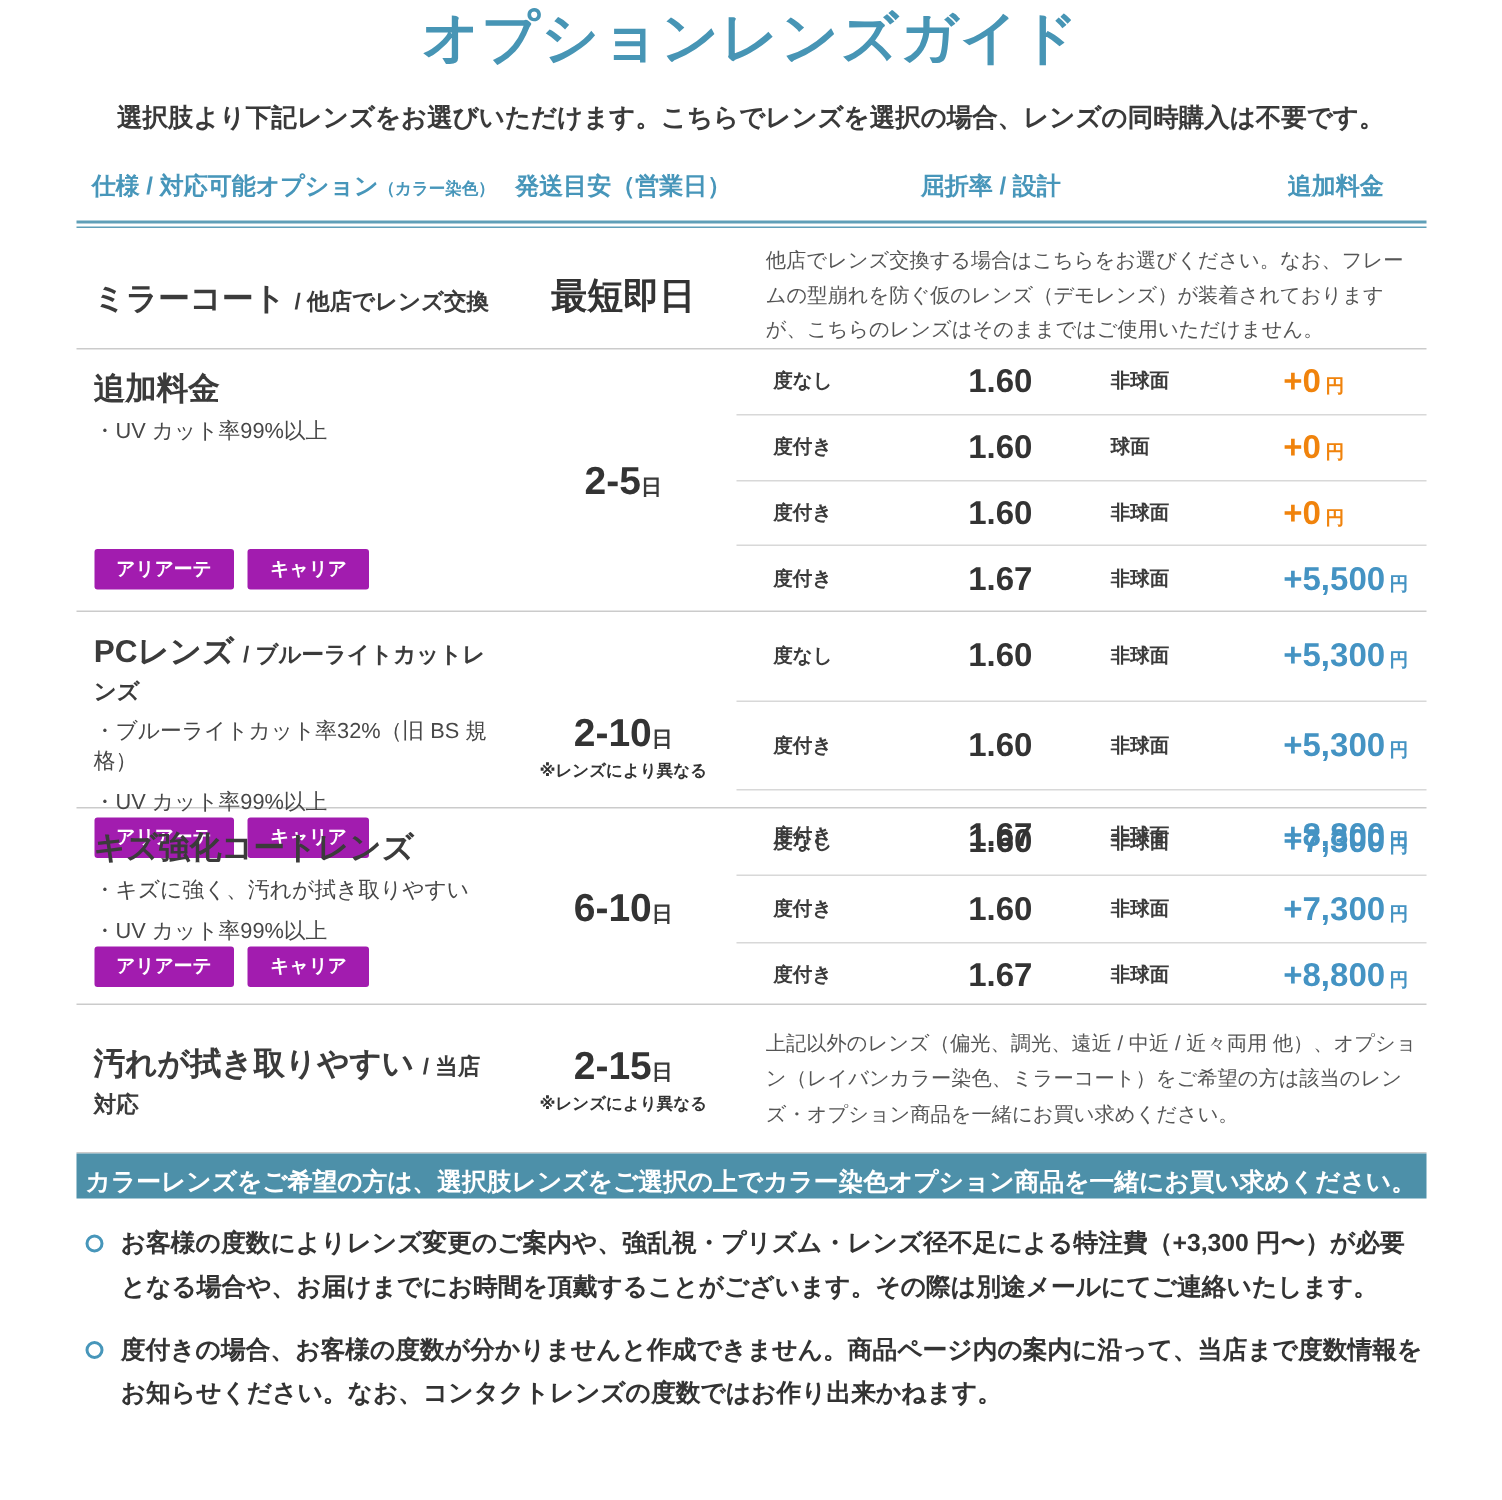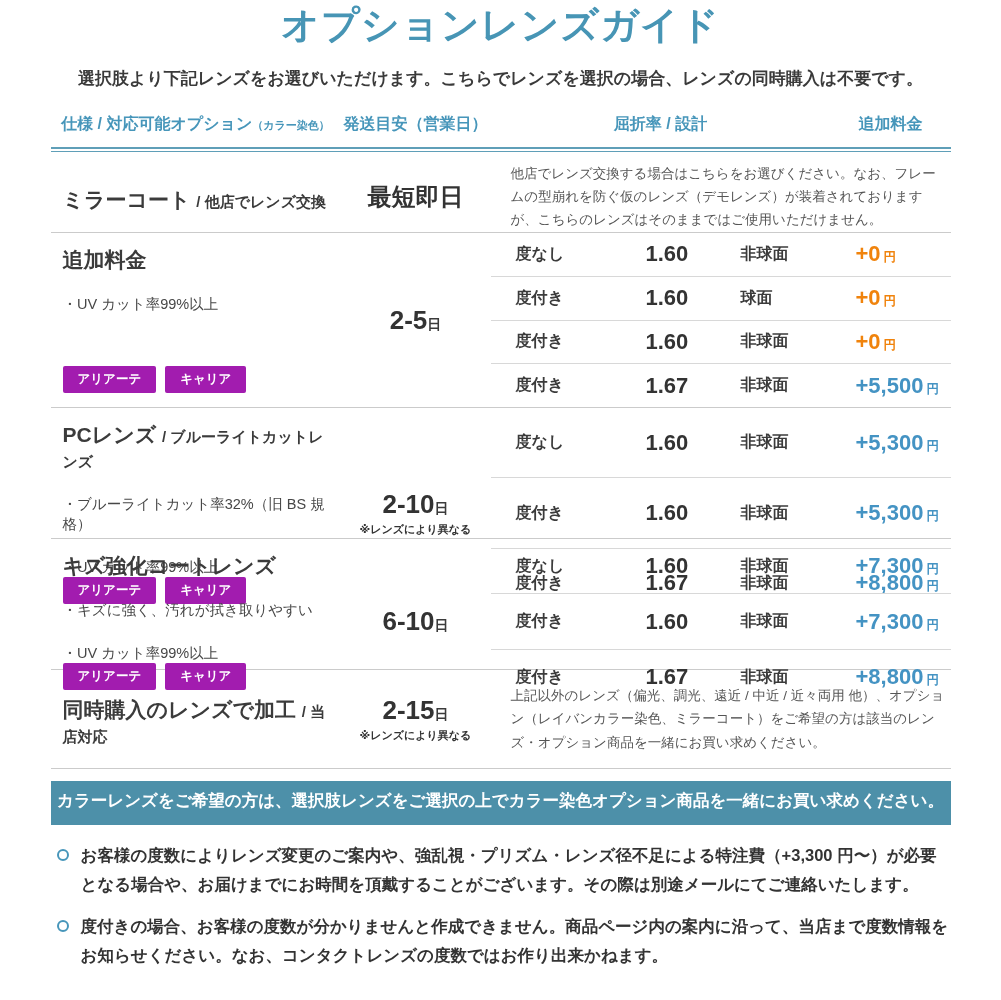--- a/index.html
+++ b/index.html
@@ -21,43 +21,43 @@
   .row.first{border-top:none;}
   .row-h80{height:80px;}
   .row-h174{height:174px;}
   .row-h130{height:130px;}
   .row-h98{height:98px;}
   .table{border-bottom:1px solid #cbcbcb;}
 
   .cell-spec{padding:14px 6px 8px 12px;display:flex;flex-direction:column;}
   .lens-name{font-size:21px;font-weight:bold;color:#3b3b3b;line-height:1.2;}
   .lens-suffix{font-size:15px;font-weight:bold;}
-  .feature{font-size:14.5px;color:#474747;margin-top:23px;line-height:1.35;}
+  .feature{font-size:14.5px;color:#474747;margin-top:7px;line-height:1.35;}
   .badges{margin-top:auto;margin-bottom:6px;}
   .badge{display:inline-block;background:#a21caf;color:#fff;font-size:12.5px;font-weight:bold;padding:5px 15px;margin-right:9px;border-radius:2px;}
 
   .cell-ship{display:flex;flex-direction:column;align-items:center;justify-content:center;text-align:center;}
   .ship-main{font-size:24px;font-weight:bold;color:#333;}
   .ship-num{font-size:26px;font-weight:bold;color:#333;}
   .ship-unit{font-size:14px;font-weight:bold;}
   .ship-note{font-size:11px;font-weight:bold;color:#333;margin-top:2px;}
 
   .cell-note{align-self:center;font-size:13.5px;color:#555;line-height:1.72;padding:10px 2px 10px 0;margin-left:20px;}
 
   .options{display:flex;flex-direction:column;height:100%;}
   .option-row{flex:1;display:grid;grid-template-columns:130px 95px 115px 1fr;align-items:center;padding-left:25px;border-top:1px solid #d8d8d8;}
   .option-row.first{border-top:none;}
-  .opt-rx,.opt-design{font-size:16px;font-weight:bold;color:#3b3b3b;}
+  .opt-rx,.opt-design{font-size:13px;font-weight:bold;color:#3b3b3b;}
   .opt-index{font-size:22px;font-weight:bold;color:#333;}
   .price{font-size:22px;font-weight:bold;}
   .price .yen{font-size:12.5px;font-weight:bold;margin-left:3px;}
   .price-orange{color:#f0830c;}
   .price-blue{color:#4493c3;}
 
-  .banner{margin-top:12px;background:#4d90a9;color:#ffffff;font-size:16.5px;font-weight:bold;text-align:center;height:44px;line-height:38px;}
+  .banner{margin-top:0;background:#4d90a9;color:#ffffff;font-size:16.5px;font-weight:bold;text-align:center;height:30px;line-height:38px;}
 
   .notes{margin-top:16px;}
   .note{display:flex;margin-top:12px;}
   .bullet{flex:0 0 auto;width:8px;height:8px;border:2px solid #4796ba;border-radius:50%;margin:8px 12px 0 6px;}
   .note-text{font-size:16.5px;font-weight:bold;color:#333;line-height:1.78;}
 </style>
 </head>
 <body>
 
 <div class="container">
@@ -192,21 +192,21 @@
           <span class="opt-rx">度付き</span>
           <span class="opt-index">1.67</span>
           <span class="opt-design">非球面</span>
           <span class="price price-blue"><span>+8,800</span><span class="yen">円</span></span>
         </div>
       </div>
     </div>
 
     <div class="row row-h98">
       <div class="cell-spec" style="justify-content:center;">
-        <div class="lens-name"><span>同時購入のレンズで加工</span> <span class="lens-suffix">/ 当店対応</span></div>
+        <div class="lens-name"><span>汚れが拭き取りやすい</span> <span class="lens-suffix">/ 当店対応</span></div>
       </div>
       <div class="cell-ship">
         <div><span class="ship-num">2-15</span><span class="ship-unit">日</span></div>
         <div class="ship-note">※レンズにより異なる</div>
       </div>
       <div class="cell-note">上記以外のレンズ（偏光、調光、遠近 / 中近 / 近々両用 他）、オプション（レイバンカラー染色、ミラーコート）をご希望の方は該当のレンズ・オプション商品を一緒にお買い求めください。</div>
     </div>
 
   </div>
 

